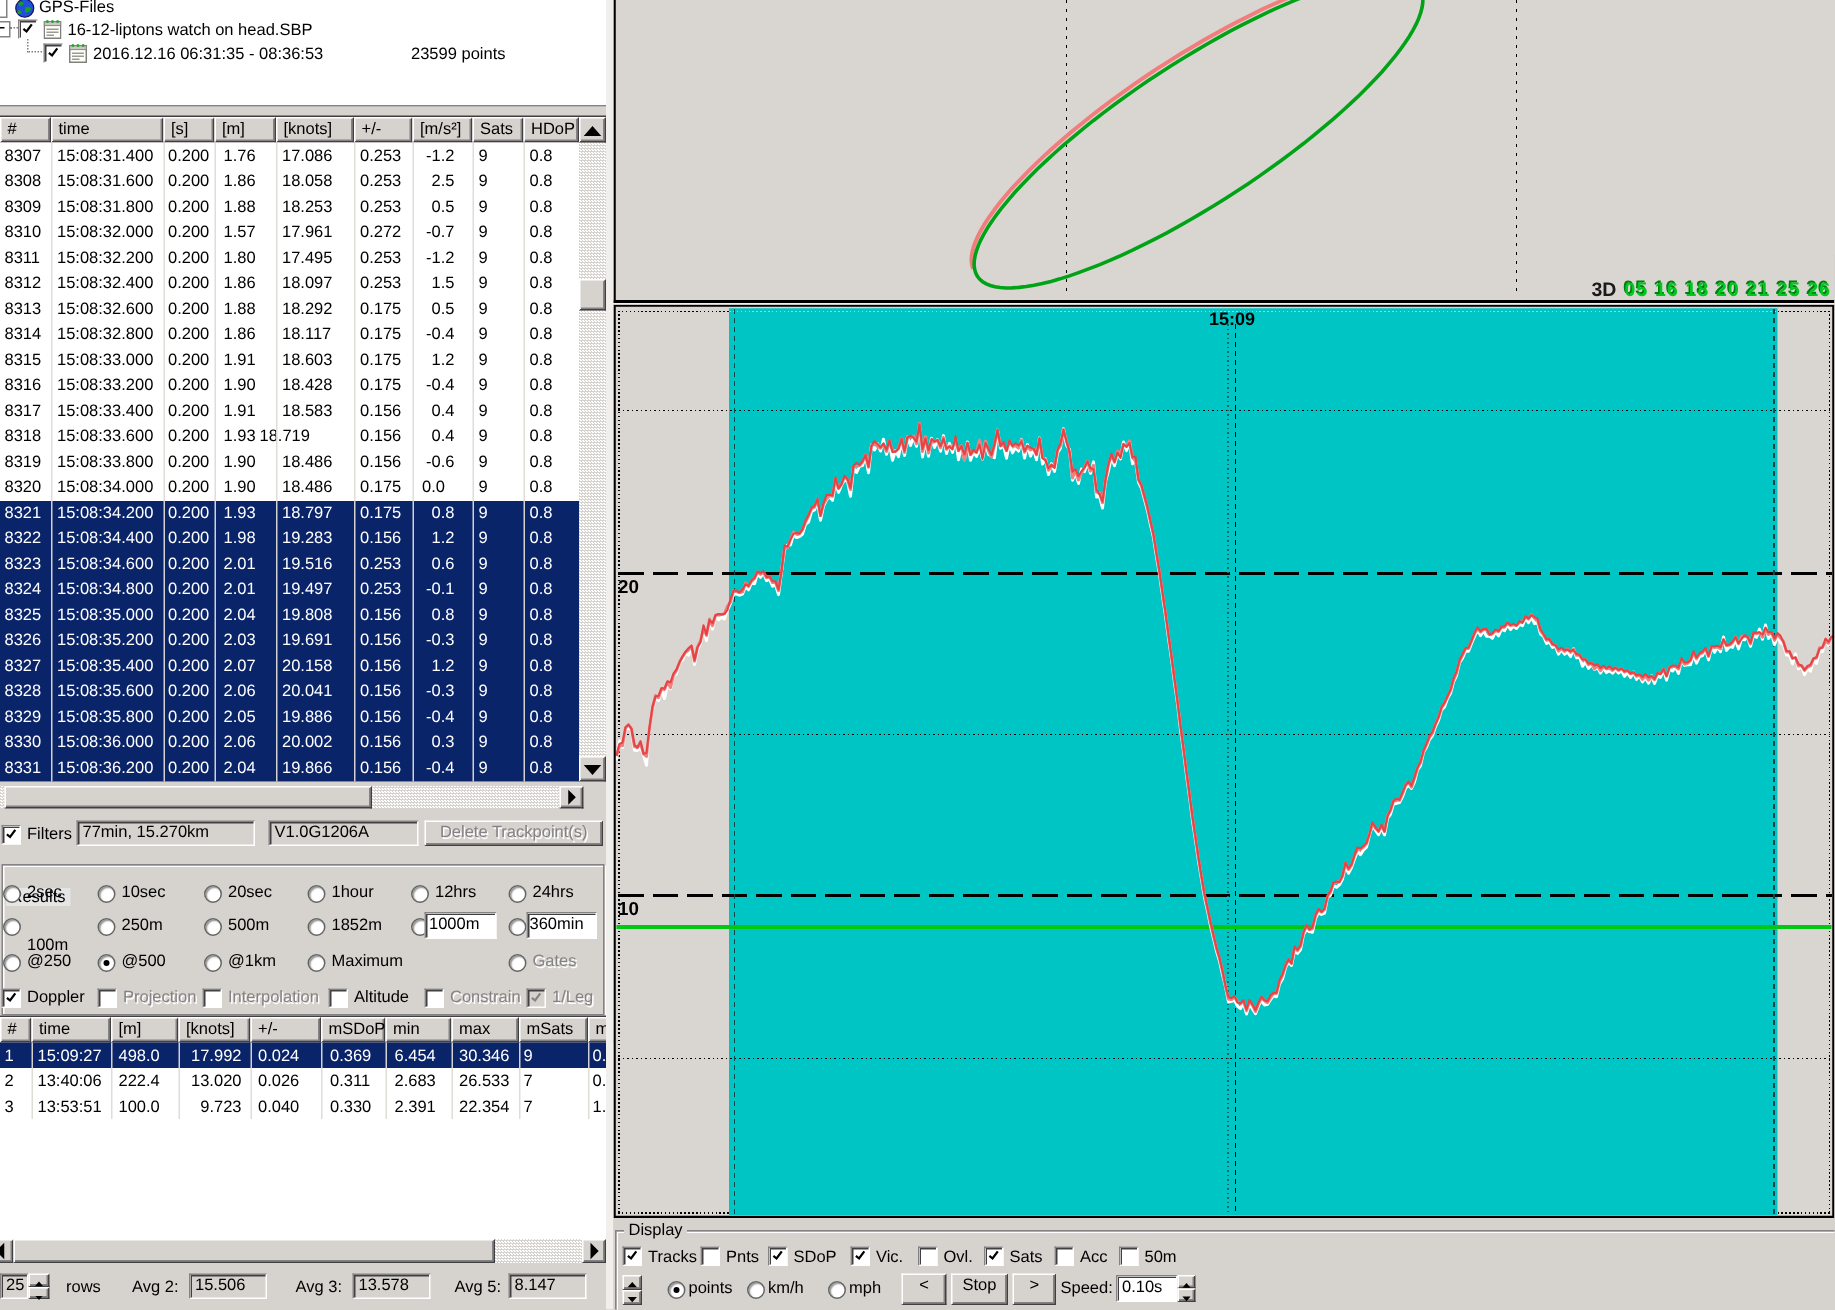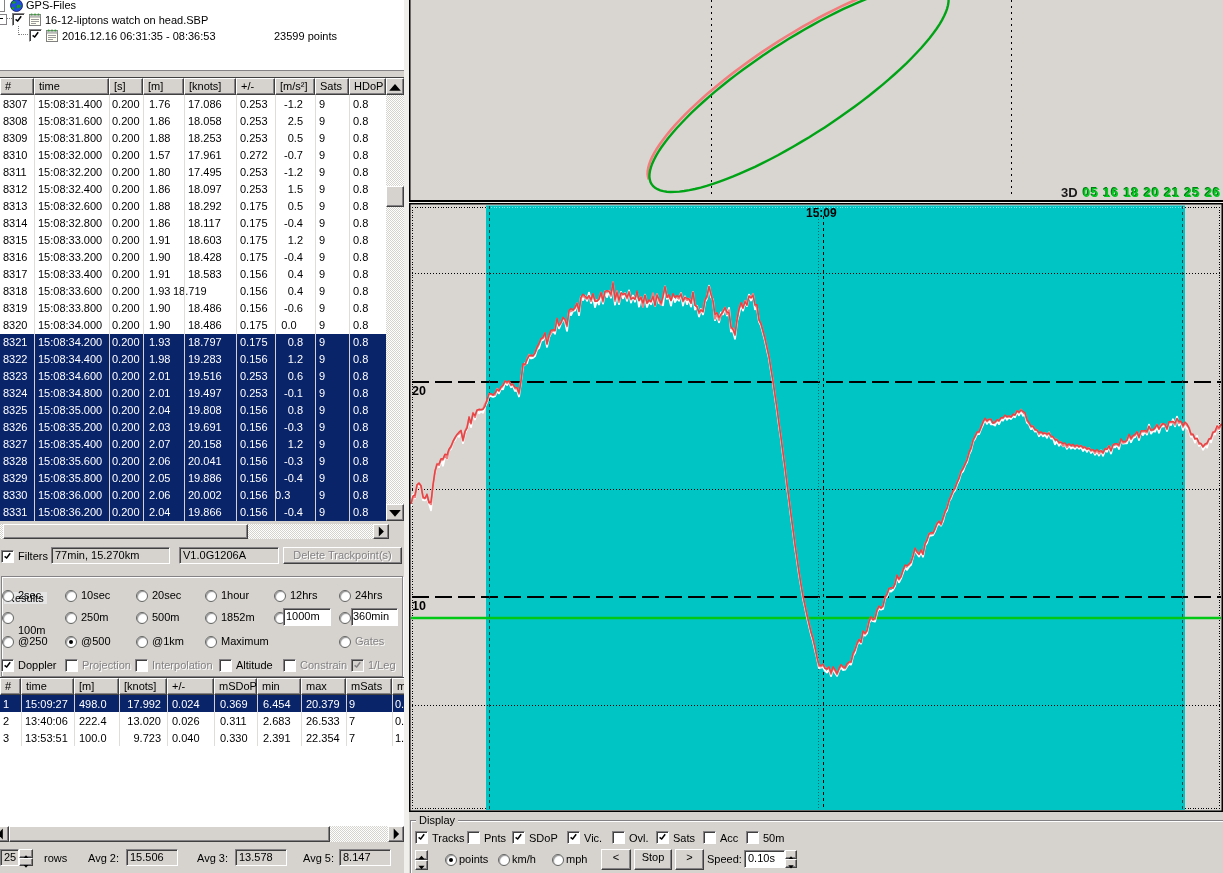--- a/index.html
+++ b/index.html
@@ -277,21 +277,21 @@
       <div style="position:absolute;left:240px;top:472px;color:#fff">0.156</div>
       <div style="position:absolute;left:275px;top:472px;width:28px;text-align:right;color:#fff">-0.4</div>
       <div style="position:absolute;left:319px;top:472px;color:#fff">9</div>
       <div style="position:absolute;left:353px;top:472px;color:#fff">0.8</div>
       <div style="position:absolute;left:3px;top:489px;color:#fff">8330</div>
       <div style="position:absolute;left:38px;top:489px;color:#fff">15:08:36.000</div>
       <div style="position:absolute;left:112px;top:489px;color:#fff">0.200</div>
       <div style="position:absolute;left:149px;top:489px;color:#fff">2.06</div>
       <div style="position:absolute;left:188px;top:489px;color:#fff">20.002</div>
       <div style="position:absolute;left:240px;top:489px;color:#fff">0.156</div>
-      <div style="position:absolute;left:275px;top:489px;width:28px;text-align:left;color:#fff">0.3</div>
+      <div style="position:absolute;left:275px;top:489px;width:28px;text-align:right;color:#fff">0.3</div>
       <div style="position:absolute;left:319px;top:489px;color:#fff">9</div>
       <div style="position:absolute;left:353px;top:489px;color:#fff">0.8</div>
       <div style="position:absolute;left:3px;top:506px;color:#fff">8331</div>
       <div style="position:absolute;left:38px;top:506px;color:#fff">15:08:36.200</div>
       <div style="position:absolute;left:112px;top:506px;color:#fff">0.200</div>
       <div style="position:absolute;left:149px;top:506px;color:#fff">2.04</div>
       <div style="position:absolute;left:188px;top:506px;color:#fff">19.866</div>
       <div style="position:absolute;left:240px;top:506px;color:#fff">0.156</div>
       <div style="position:absolute;left:275px;top:506px;width:28px;text-align:right;color:#fff">-0.4</div>
       <div style="position:absolute;left:319px;top:506px;color:#fff">9</div>
@@ -396,21 +396,21 @@
       <div style="position:absolute;left:346px;top:678px;width:46px;height:17px;background:#d6d3ce;border:1px solid;border-color:#fff #404040 #404040 #fff;box-shadow:inset -1px -1px 0 #848284;box-sizing:border-box;padding:1px 0 0 4px">mSats</div>
       <div style="position:absolute;left:392px;top:678px;width:26px;height:17px;background:#d6d3ce;border:1px solid;border-color:#fff #404040 #404040 #fff;box-shadow:inset -1px -1px 0 #848284;box-sizing:border-box;padding:1px 0 0 4px">ml</div>
       <div style="position:absolute;left:0;top:695px;width:404px;height:17px;background:#0a246a"></div>
       <div style="position:absolute;left:3px;top:698px;color:#fff">1</div>
       <div style="position:absolute;left:25px;top:698px;color:#fff">15:09:27</div>
       <div style="position:absolute;left:79px;top:698px;color:#fff">498.0</div>
       <div style="position:absolute;left:124px;top:698px;width:37px;text-align:right;color:#fff">17.992</div>
       <div style="position:absolute;left:172px;top:698px;color:#fff">0.024</div>
       <div style="position:absolute;left:220px;top:698px;color:#fff">0.369</div>
       <div style="position:absolute;left:263px;top:698px;color:#fff">6.454</div>
-      <div style="position:absolute;left:306px;top:698px;color:#fff">20.379</div>
+      <div style="position:absolute;left:306px;top:698px;color:#fff">30.346</div>
       <div style="position:absolute;left:349px;top:698px;color:#fff">9</div>
       <div style="position:absolute;left:395px;top:698px;color:#fff">0.</div>
       <div style="position:absolute;left:3px;top:715px;color:#000">2</div>
       <div style="position:absolute;left:25px;top:715px;color:#000">13:40:06</div>
       <div style="position:absolute;left:79px;top:715px;color:#000">222.4</div>
       <div style="position:absolute;left:124px;top:715px;width:37px;text-align:right;color:#000">13.020</div>
       <div style="position:absolute;left:172px;top:715px;color:#000">0.026</div>
       <div style="position:absolute;left:220px;top:715px;color:#000">0.311</div>
       <div style="position:absolute;left:263px;top:715px;color:#000">2.683</div>
       <div style="position:absolute;left:306px;top:715px;color:#000">26.533</div>

